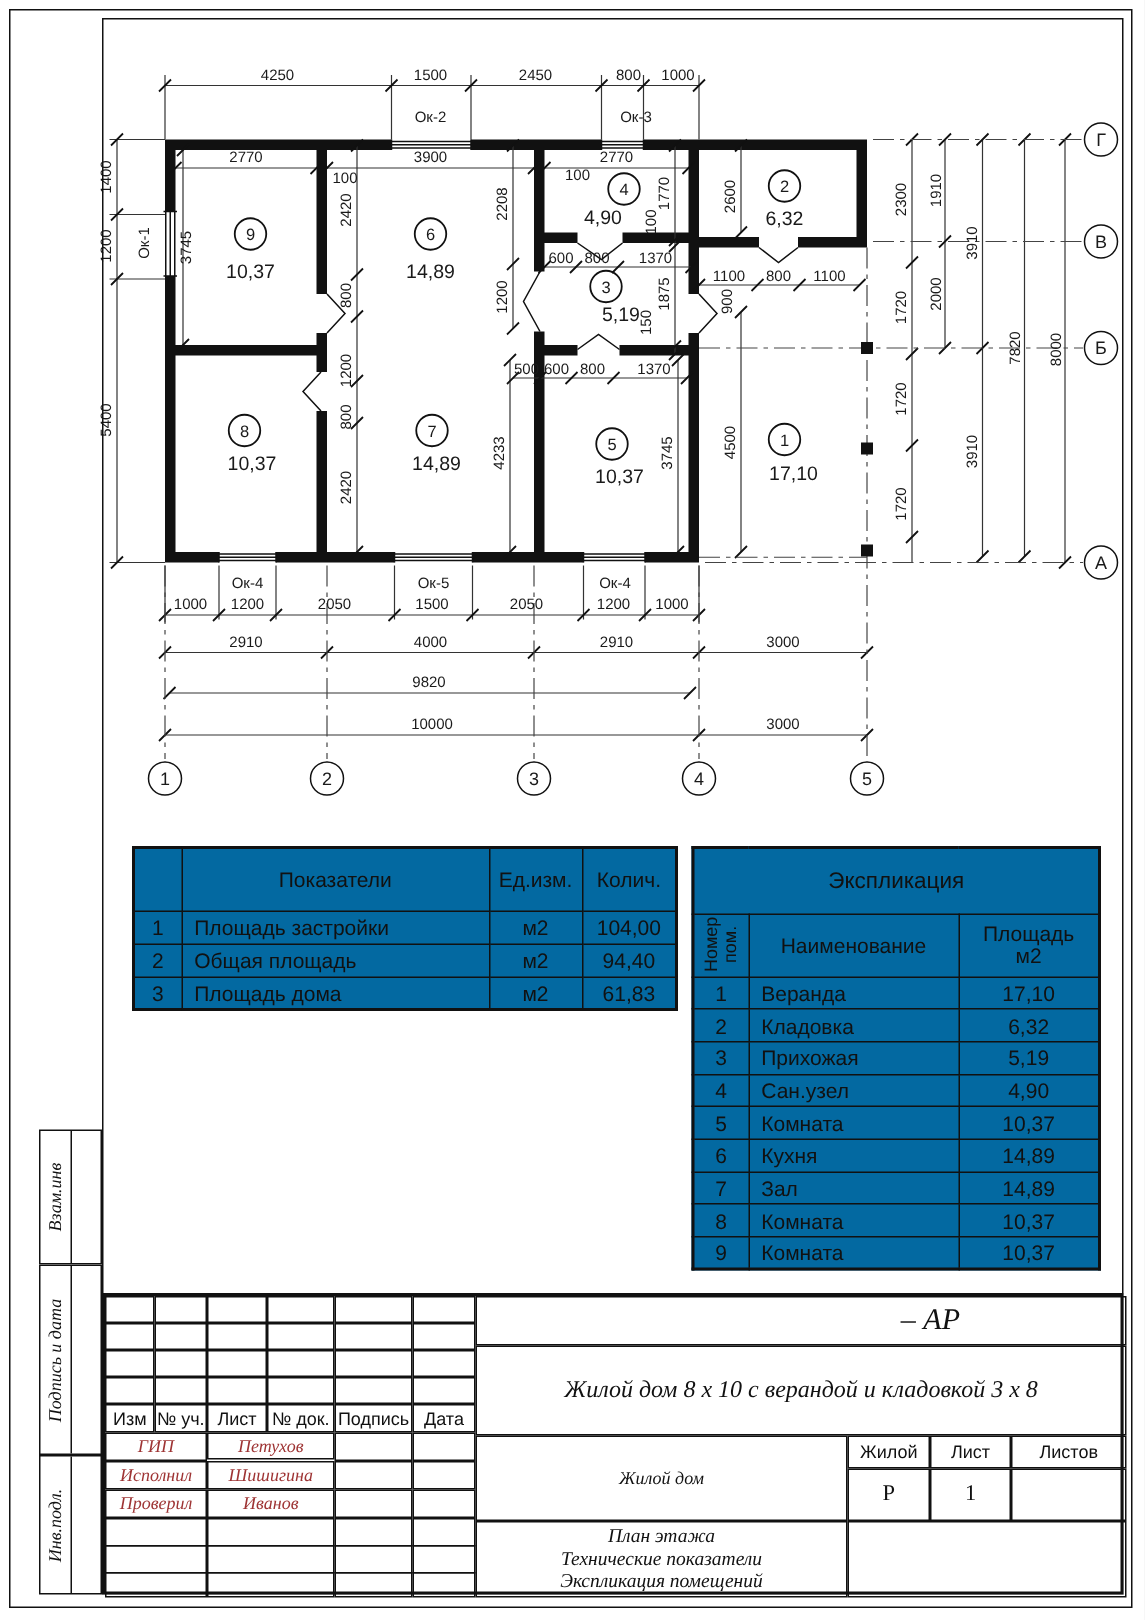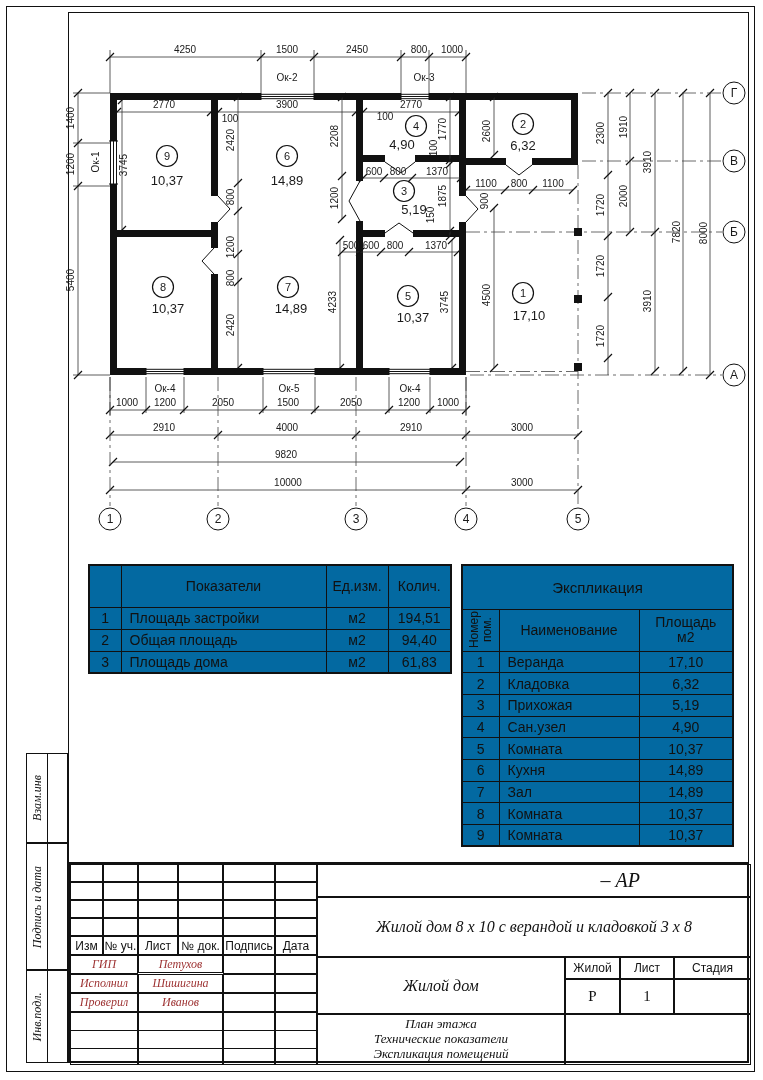--- a/index.html
+++ b/index.html
@@ -201,21 +201,21 @@
       <th class="c">Показатели</th>
       <th class="c">Ед.изм.</th>
       <th class="c">Колич.</th>
     </tr>
     </tbody>
       <tbody id="ind-rows">
         <tr style="height: 22px;">
           <td class="c">1</td>
           <td class="lft">Площадь застройки</td>
           <td class="c">м2</td>
-          <td class="c">194,51</td>
+          <td class="c">104,00</td>
         </tr>
         <tr style="height: 22px;">
           <td class="c">2</td>
           <td class="lft">Общая площадь</td>
           <td class="c">м2</td>
           <td class="c">94,40</td>
         </tr>
         <tr style="height: 22px;">
           <td class="c">3</td>
           <td class="lft">Площадь дома</td>
@@ -299,29 +299,29 @@
           <td class="c">10,37</td>
         </tr>
       </tbody>
   </table>
 
   
   <div id="titleblock">
     <div id="tb-left"></div>
     <div class="cell script" style="left:247px;top:0;width:434px;height:33px;font-size:20px;justify-content:flex-end;padding-right:110px;">– АР</div>
     <div class="cell script" style="left:247px;top:33px;width:434px;height:60px;font-size:16px;">Жилой дом 8 х 10 с верандой и кладовкой 3 х 8</div>
-    <div class="cell script" style="left:247px;top:93px;width:248px;height:57px;font-size:16px;">Жилой дом</div>
+    <div class="cell script" style="left:247px;top:93px;width:248px;height:57px;font-size:12px;">Жилой дом</div>
     <div class="cell script" style="left:247px;top:150px;width:248px;height:51px;font-size:13px;flex-direction:column;line-height:1.15;">
       <div>План этажа</div>
       <div>Технические показатели</div>
       <div>Экспликация помещений</div>
     </div>
     <div class="cell" style="left:495px;top:93px;width:55px;height:22px;">Жилой</div>
     <div class="cell" style="left:550px;top:93px;width:54px;height:22px;">Лист</div>
-    <div class="cell" style="left:604px;top:93px;width:77px;height:22px;">Стадия</div>
+    <div class="cell" style="left:604px;top:93px;width:77px;height:22px;">Листов</div>
     <div class="cell" style="left:495px;top:115px;width:55px;height:35px;font:15px 'Liberation Serif',serif;">Р</div>
     <div class="cell" style="left:550px;top:115px;width:54px;height:35px;font:15px 'Liberation Serif',serif;">1</div>
     <div class="cell" style="left:604px;top:115px;width:77px;height:35px;"></div>
     <div class="cell" style="left:495px;top:150px;width:186px;height:51px;"></div>
   <div class="cell" style="left: 0px; top: 0px; width: 33px; height: 18px;"></div>
       <div class="cell" style="left: 33px; top: 0px; width: 35px; height: 18px;"></div>
       <div class="cell" style="left: 68px; top: 0px; width: 40px; height: 18px;"></div>
       <div class="cell" style="left: 108px; top: 0px; width: 45px; height: 18px;"></div>
       <div class="cell" style="left: 153px; top: 0px; width: 52px; height: 18px;"></div>
       <div class="cell" style="left: 205px; top: 0px; width: 42px; height: 18px;"></div>

